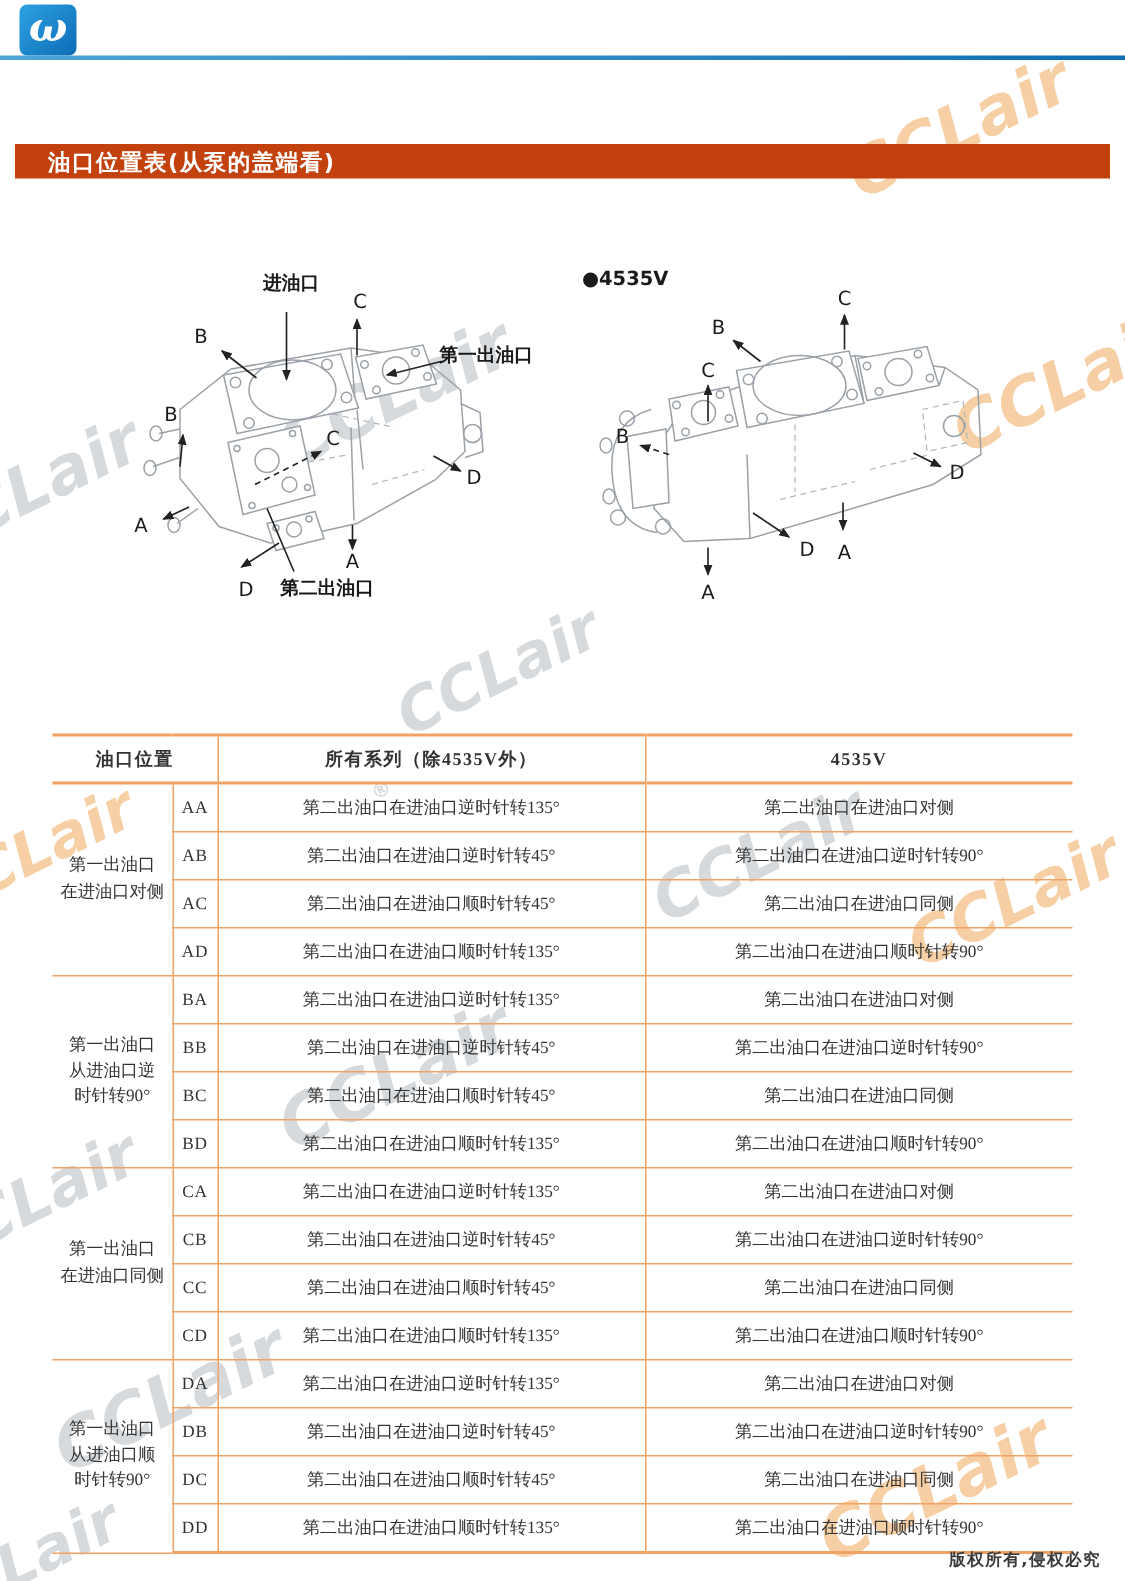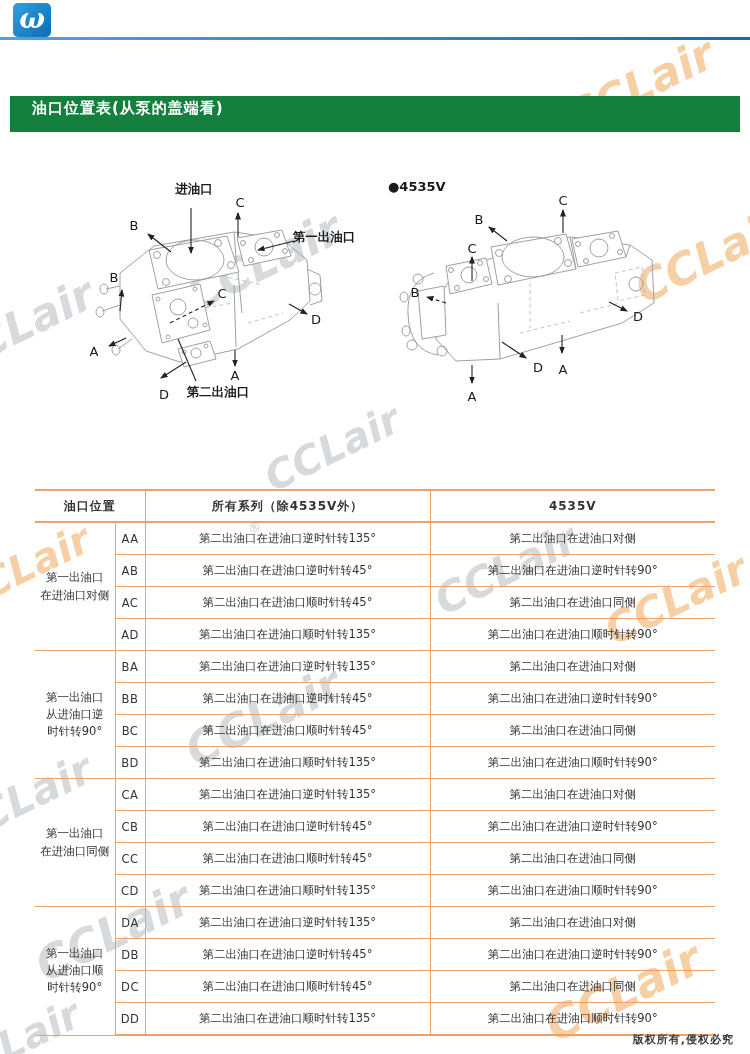--- a/index.html
+++ b/index.html
@@ -15,40 +15,40 @@
   .logo{position:absolute;left:13px;top:3px;display:flex;align-items:flex-start;}
   .logo-box{width:38px;height:34px;background:linear-gradient(135deg,#2da2e2,#0d6cb6);
             border-radius:5px;color:#fff;text-align:center;line-height:32px;font-size:27px;
             font-style:italic;font-weight:bold;font-family:"DejaVu Serif",serif;}
   .logo-text{font-size:28px;font-weight:bold;color:#101010;margin-left:5px;line-height:36px;letter-spacing:1px;}
   .logo-reg{font-size:11px;vertical-align:18px;font-weight:bold;color:#101010;}
   .tagline{position:absolute;right:13px;top:12px;color:#f3770b;font-weight:bold;font-size:17px;letter-spacing:1px;}
   .hdr-rule{position:absolute;left:0;top:37px;width:750px;height:3px;
             background:linear-gradient(90deg,#4ea5d6,#0f6db2);z-index:2;}
   
-  .title-bar{position:absolute;left:10px;right:10px;top:96px;height:36px;background:#15803d;
+  .title-bar{position:absolute;left:10px;right:10px;top:96px;height:23px;background:#c2410c;
              color:#fff;font-size:15px;font-weight:bold;line-height:25px;padding-left:22px;
              box-sizing:border-box;letter-spacing:1px;z-index:2;}
   
   .diagram{position:absolute;z-index:2;}
   #diagL{left:58px;top:153px;width:342px;height:272px;}
   #diagR{left:380px;top:153px;width:345px;height:272px;}
   .diagram svg{position:absolute;left:0;top:0;}
   .dlabel{position:absolute;font-size:13px;color:#1a1a1a;transform:translate(-50%,-50%);line-height:1;}
   .dlabel.cn{font-weight:bold;font-size:12.5px;white-space:nowrap;}
   .model-label{position:absolute;left:8px;top:26px;font-size:13px;font-weight:bold;color:#1a1a1a;}
   .pump{stroke:#9ba1a8;fill:none;stroke-width:1;}
   .pump-f{stroke:#9ba1a8;fill:#ffffff;stroke-width:1;}
   .pump-d{stroke:#b0b5bb;fill:none;stroke-width:0.8;stroke-dasharray:4 3;}
   .arr{stroke:#222;stroke-width:1.1;fill:none;}
   .arr-d{stroke:#222;stroke-width:1.1;fill:none;stroke-dasharray:4 3;}
   
   .port-table{position:absolute;left:35px;top:489px;width:680px;border-collapse:collapse;
               table-layout:fixed;z-index:2;}
-  .port-table th,.port-table td{border:1px solid #f0a264;background:transparent;}
+  .port-table th,.port-table td{border:1px solid #f0a264;background:transparent;font-family:Liberation Serif, serif;}
   .port-table tr > *:first-child{border-left:none;}
   .port-table tr > *:last-child{border-right:none;}
   .port-table th{height:28px;font-size:12px;font-weight:bold;color:#333;letter-spacing:1px;
                  border-top:2px solid #f0a264;border-bottom:2px solid #f0a264;}
   .port-table td{height:31px;font-size:11.5px;color:#333;text-align:center;vertical-align:middle;padding:0 4px;}
   .port-table tr.last-row td{border-bottom:2px solid #f0a264;}
   .group-cell{white-space:pre-line;line-height:1.5;}
   .code-cell{font-size:12px;color:#444;letter-spacing:0.5px;}
   
   .footer{position:absolute;right:16px;top:1032px;font-size:11px;font-weight:bold;color:#3a3a3a;

